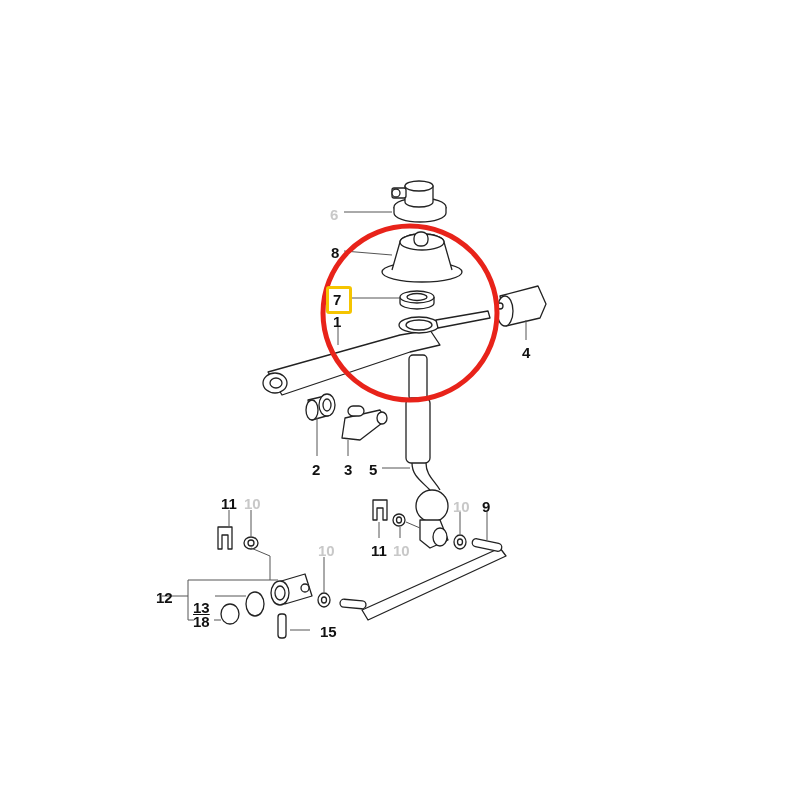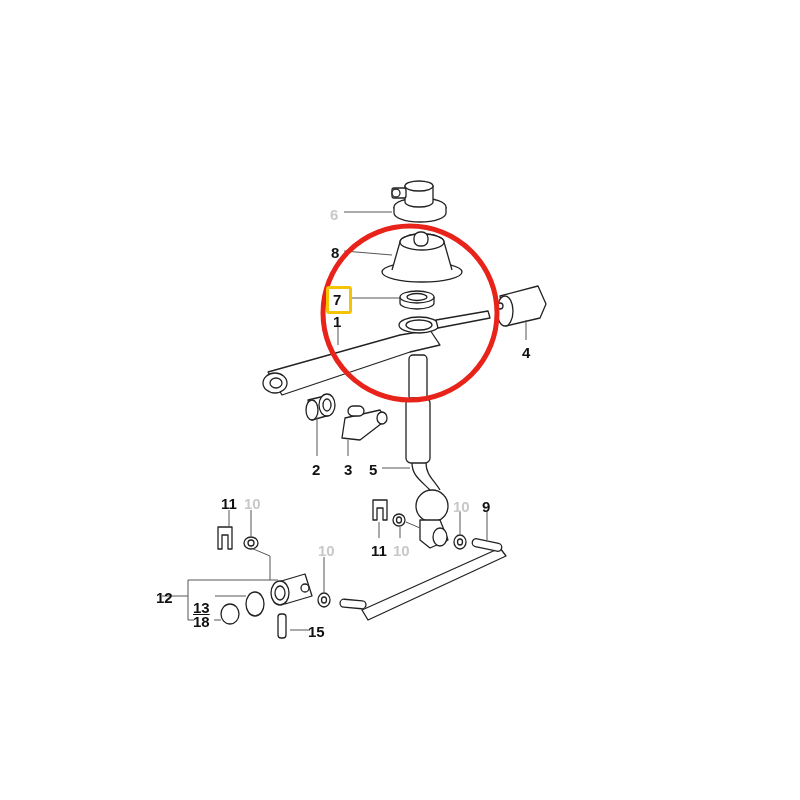--- a/index.html
+++ b/index.html
@@ -148,14 +148,14 @@
     <div class="lbl" style="left: 221px; top: 496px;">11</div>
     <div class="lbl grey" style="left: 244px; top: 496px;">10</div>
     <div class="lbl grey" style="left: 318px; top: 543px;">10</div>
     <div class="lbl grey" style="left: 453px; top: 499px;">10</div>
     <div class="lbl" style="left: 482px; top: 499px;">9</div>
     <div class="lbl" style="left: 371px; top: 543px;">11</div>
     <div class="lbl grey" style="left: 393px; top: 543px;">10</div>
     <div class="lbl" style="left: 156px; top: 590px;">12</div>
     <div class="lbl" style="left: 193px; top: 600px; text-decoration: underline;">13</div>
     <div class="lbl" style="left: 193px; top: 614px;">18</div>
-    <div class="lbl" style="left: 308px; top: 624px;">15</div>
+    <div class="lbl" style="left: 320px; top: 624px;">15</div>
   </div>
 
 </body></html>

